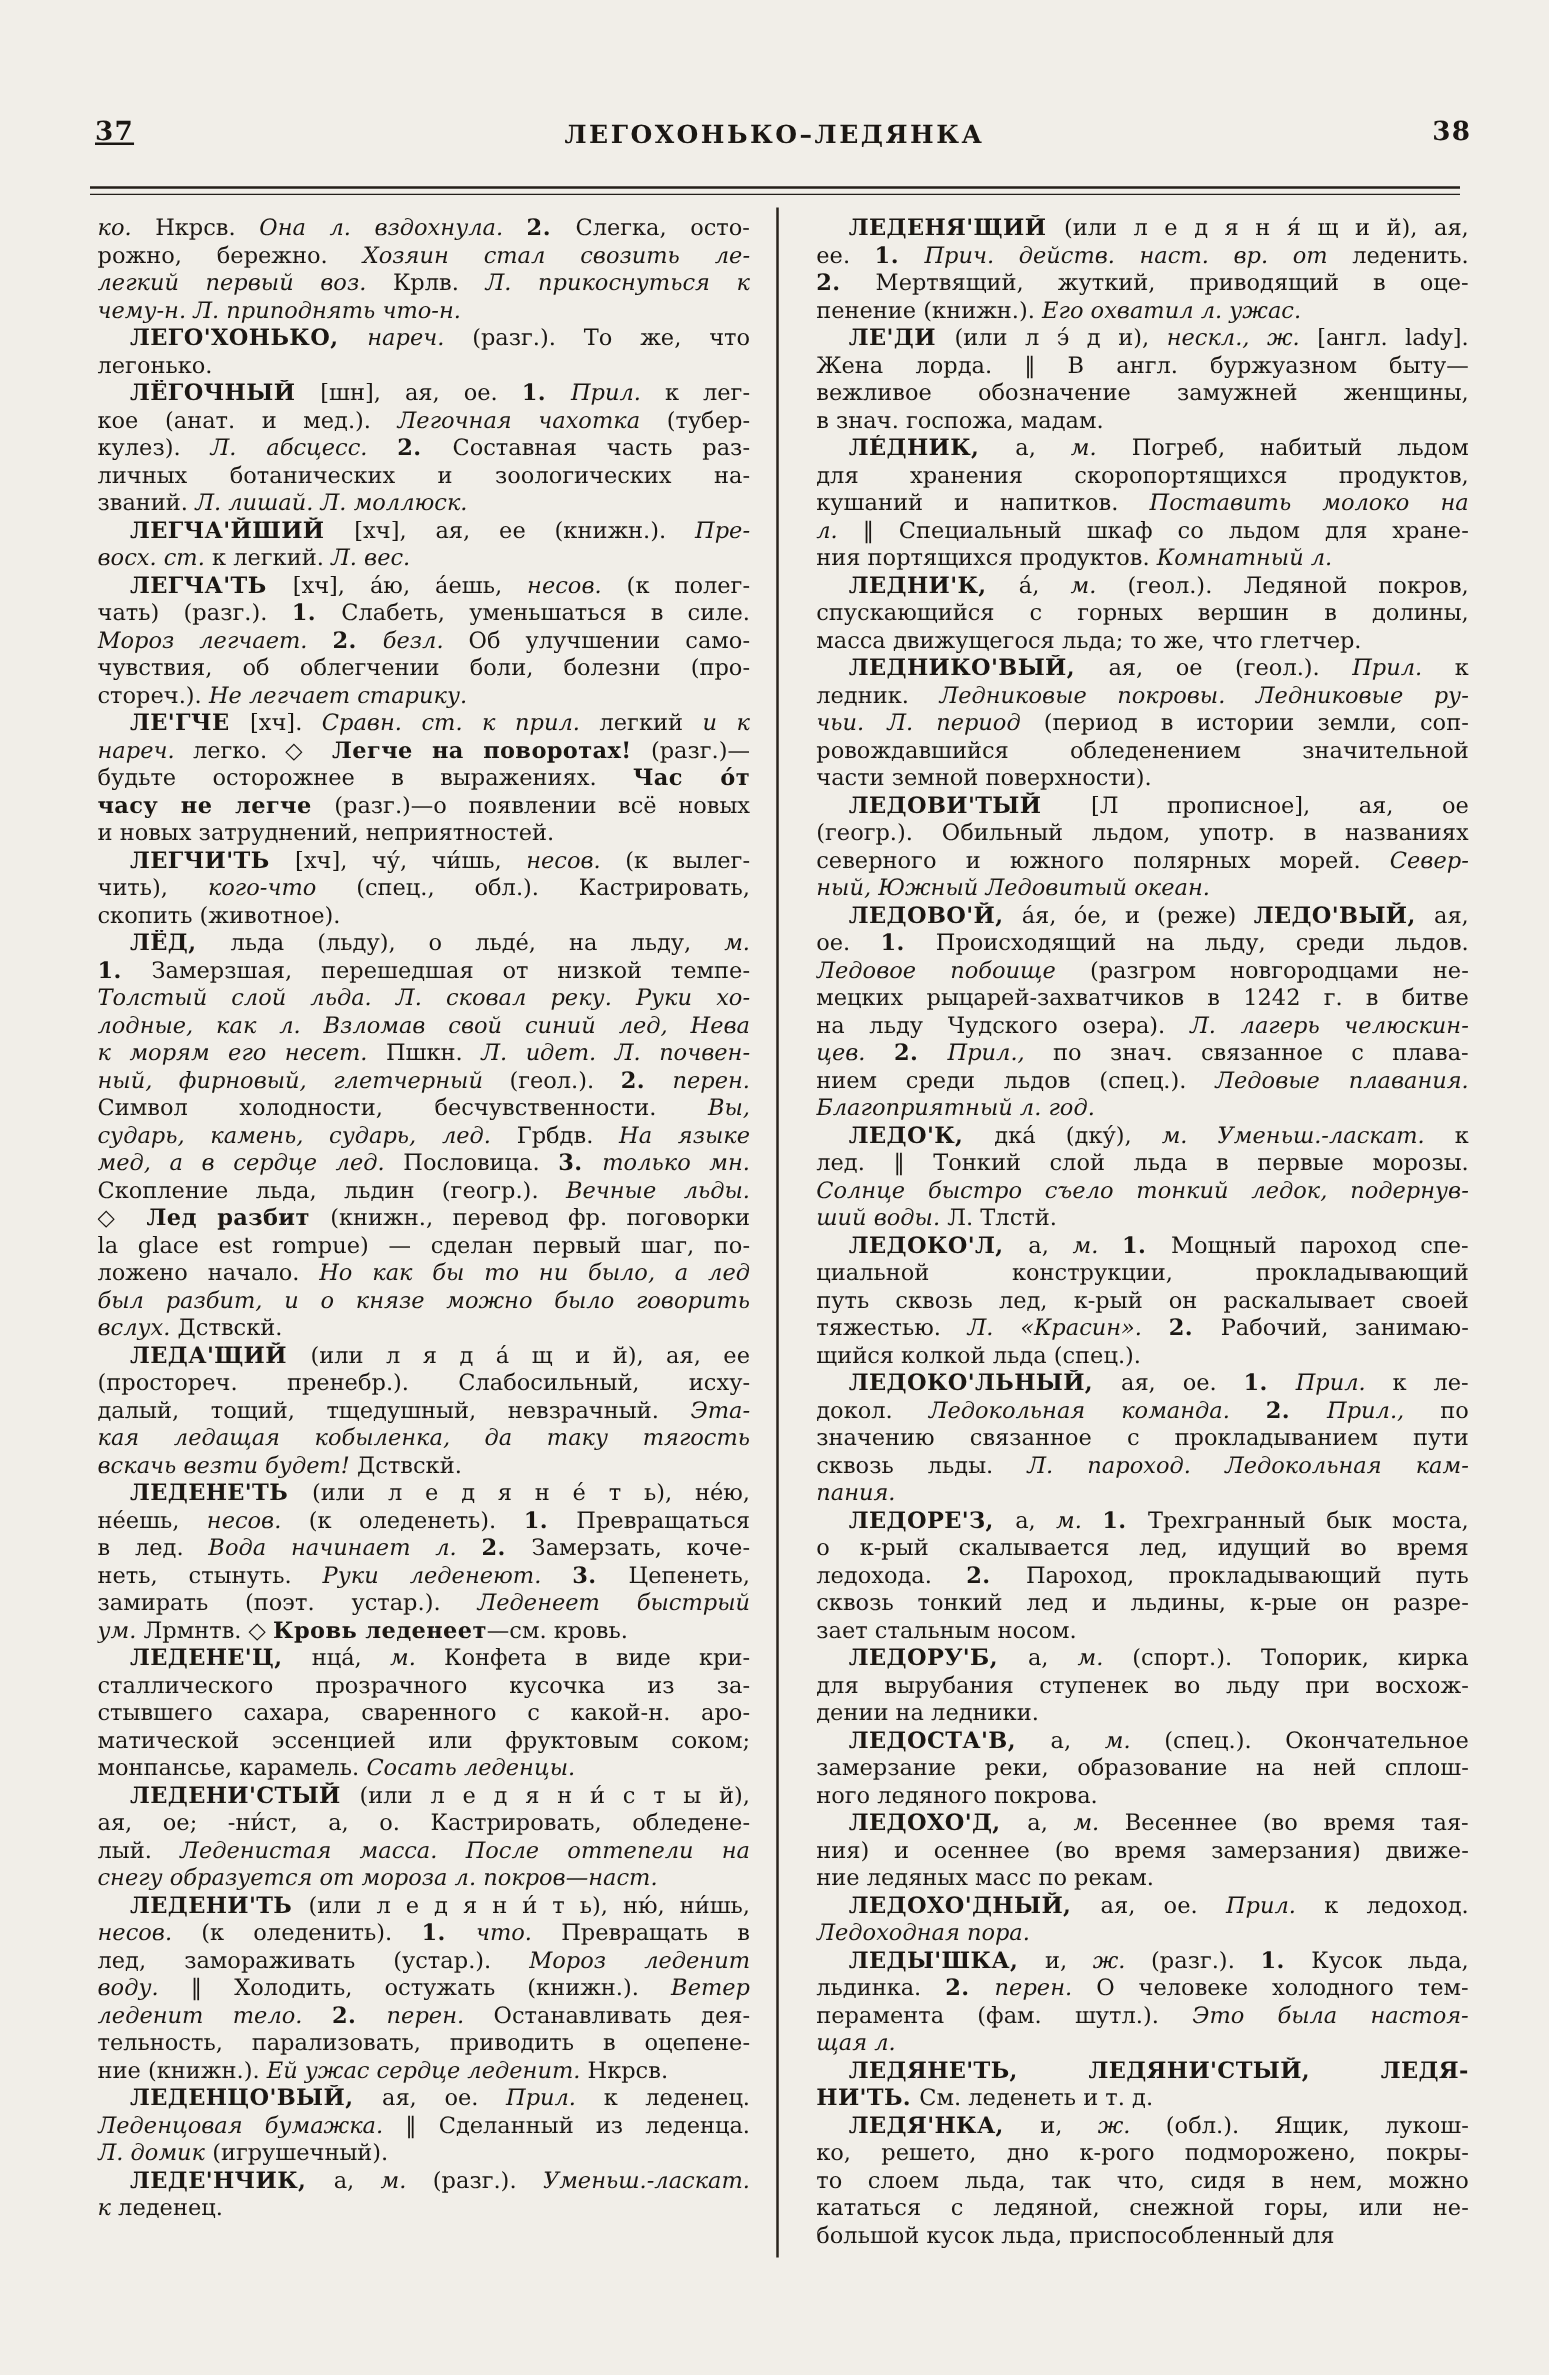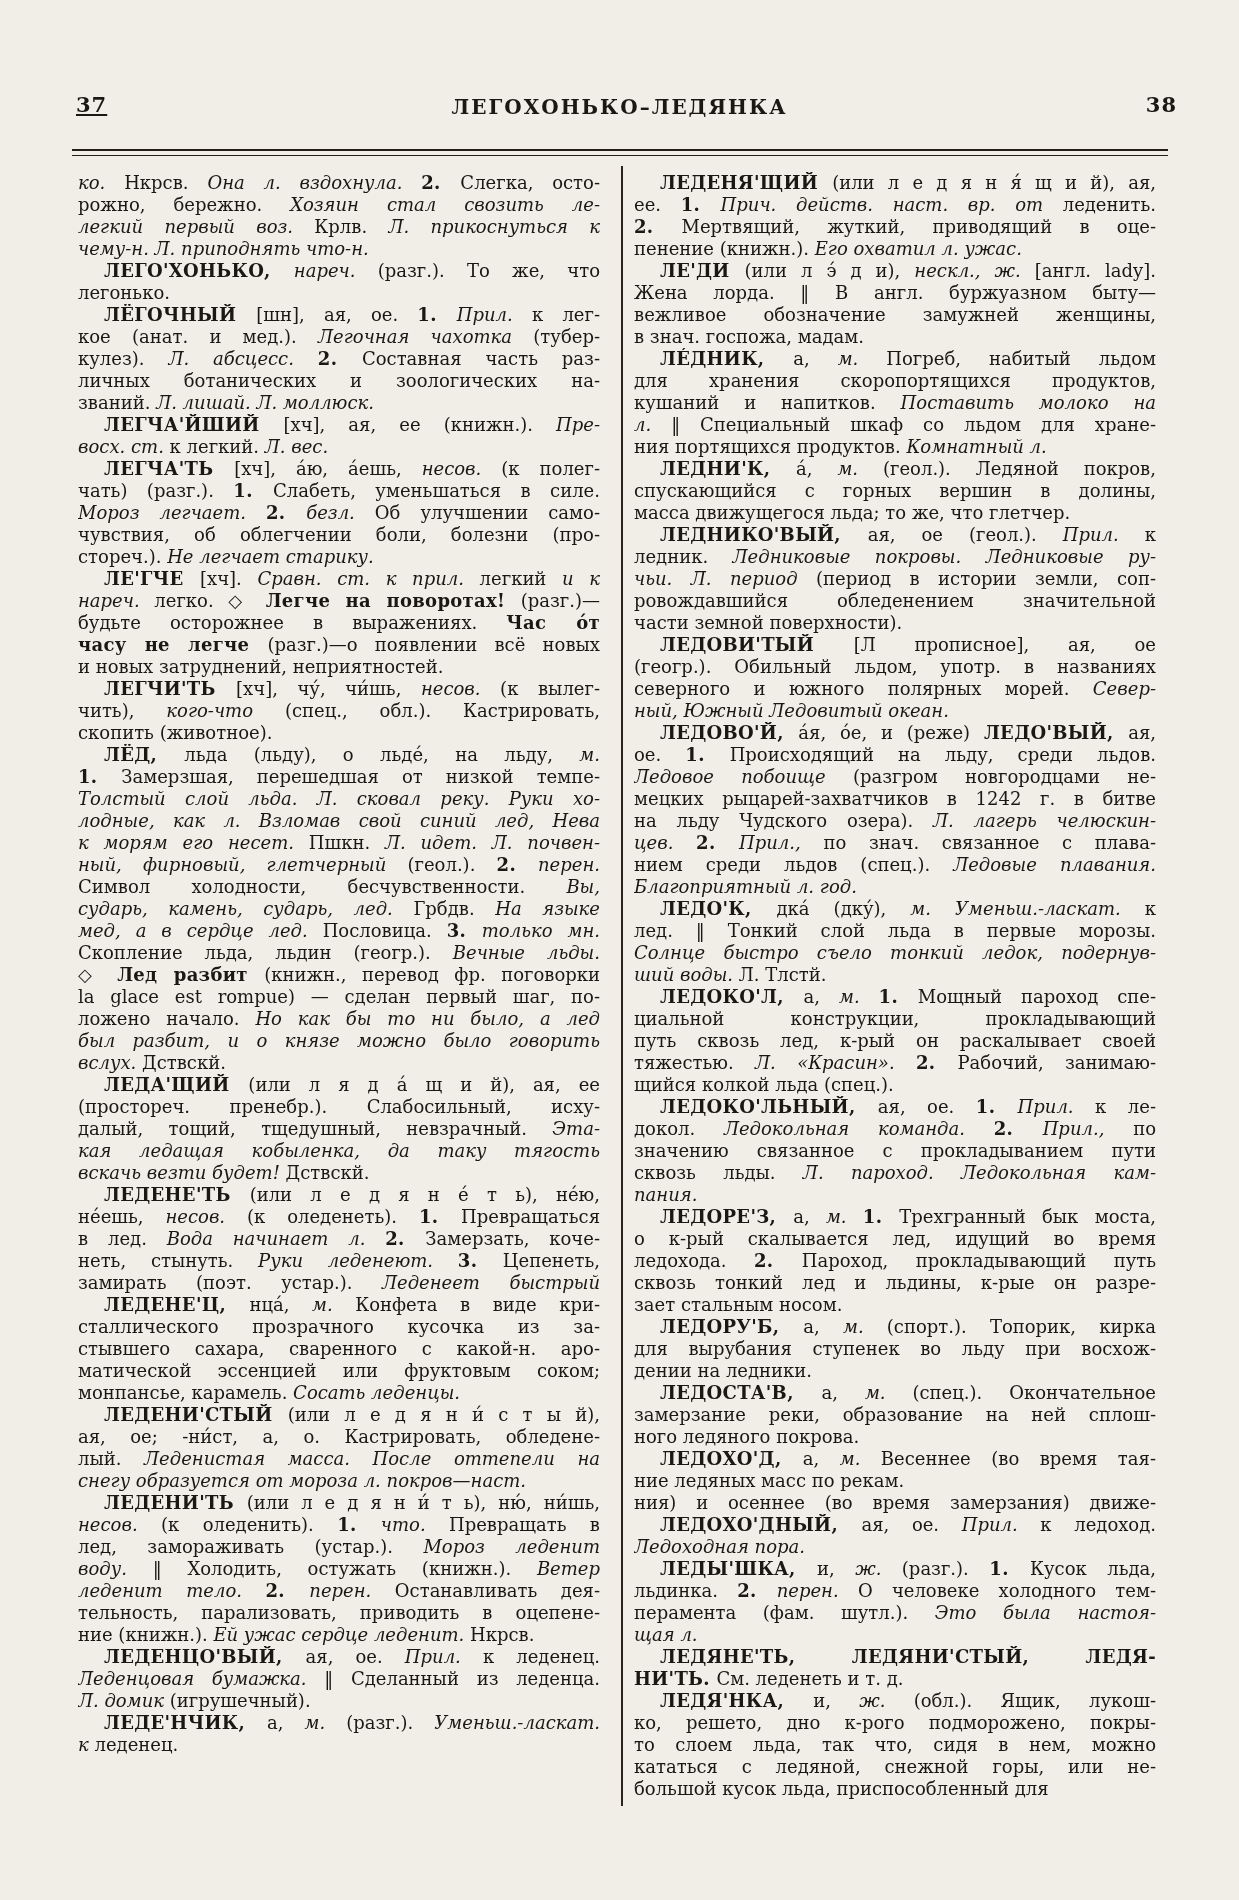--- a/index.html
+++ b/index.html
@@ -29,21 +29,21 @@
   }
   .column-divider{
     position:absolute;left:621px;top:166px;width:1.5px;height:1640px;
     background:#2a241d;
   }
   .col{
     position:absolute;top:172px;width:522px;
     font-size:18px;
   }
   #col-left{left:78px;}
-  #col-right{left:634px;}
+  #col-right{left:653px;}
   .tl{
     line-height:22px;height:22px;
     text-align:justify;text-align-last:justify;
     overflow:hidden;
     white-space:normal;
   }
   .tl.end{text-align-last:left;}
   .tl.ind{text-indent:26px;}
   .b{font-weight:bold;letter-spacing:0.3px;}
   .i{font-style:italic;}
@@ -106,20 +106,21 @@
     <div class="tl ind"><span class="b">ЛЕДА'ЩИЙ </span><span class="n">(или л я д а́ щ и й), ая, ее</span></div>
     <div class="tl"><span class="n">(простореч. пренебр.). Слабосильный, исху-</span></div>
     <div class="tl"><span class="n">далый, тощий, тщедушный, невзрачный. </span><span class="i">Эта-</span></div>
     <div class="tl"><span class="i">кая ледащая кобыленка, да таку тягость</span></div>
     <div class="tl end"><span class="i">вскачь везти будет! </span><span class="n">Дствскй.</span></div>
     <div class="tl ind"><span class="b">ЛЕДЕНЕ'ТЬ </span><span class="n">(или л е д я н е́ т ь), не́ю,</span></div>
     <div class="tl"><span class="n">не́ешь, </span><span class="i">несов. </span><span class="n">(к оледенеть). </span><span class="b">1. </span><span class="n">Превращаться</span></div>
     <div class="tl"><span class="n">в лед. </span><span class="i">Вода начинает л. </span><span class="b">2. </span><span class="n">Замерзать, коче-</span></div>
     <div class="tl"><span class="n">неть, стынуть. </span><span class="i">Руки леденеют. </span><span class="b">3. </span><span class="n">Цепенеть,</span></div>
     <div class="tl"><span class="n">замирать (поэт. устар.). </span><span class="i">Леденеет быстрый</span></div>
+    <div class="tl end"><span class="i">ум. </span><span class="n">Лрмнтв. ◇ </span><span class="b">Кровь леденеет</span><span class="n">—см. кровь.</span></div>
     <div class="tl ind"><span class="b">ЛЕДЕНЕ'Ц, </span><span class="n">нца́, </span><span class="i">м. </span><span class="n">Конфета в виде кри-</span></div>
     <div class="tl"><span class="n">сталлического прозрачного кусочка из за-</span></div>
     <div class="tl"><span class="n">стывшего сахара, сваренного с какой-н. аро-</span></div>
     <div class="tl"><span class="n">матической эссенцией или фруктовым соком;</span></div>
     <div class="tl end"><span class="n">монпансье, карамель. </span><span class="i">Сосать леденцы.</span></div>
     <div class="tl ind"><span class="b">ЛЕДЕНИ'СТЫЙ </span><span class="n">(или л е д я н и́ с т ы й),</span></div>
     <div class="tl"><span class="n">ая, ое; -ни́ст, а, о. Кастрировать, обледене-</span></div>
     <div class="tl"><span class="n">лый. </span><span class="i">Леденистая масса. После оттепели на</span></div>
     <div class="tl end"><span class="i">снегу образуется от мороза л. покров—наст.</span></div>
     <div class="tl ind"><span class="b">ЛЕДЕНИ'ТЬ </span><span class="n">(или л е д я н и́ т ь), ню́, ни́шь,</span></div>
@@ -188,22 +189,22 @@
     <div class="tl"><span class="n">ледохода. </span><span class="b">2. </span><span class="n">Пароход, прокладывающий путь</span></div>
     <div class="tl"><span class="n">сквозь тонкий лед и льдины, к-рые он разре-</span></div>
     <div class="tl end"><span class="n">зает стальным носом.</span></div>
     <div class="tl ind"><span class="b">ЛЕДОРУ'Б, </span><span class="n">а, </span><span class="i">м. </span><span class="n">(спорт.). Топорик, кирка</span></div>
     <div class="tl"><span class="n">для вырубания ступенек во льду при восхож-</span></div>
     <div class="tl end"><span class="n">дении на ледники.</span></div>
     <div class="tl ind"><span class="b">ЛЕДОСТА'В, </span><span class="n">а, </span><span class="i">м. </span><span class="n">(спец.). Окончательное</span></div>
     <div class="tl"><span class="n">замерзание реки, образование на ней сплош-</span></div>
     <div class="tl end"><span class="n">ного ледяного покрова.</span></div>
     <div class="tl ind"><span class="b">ЛЕДОХО'Д, </span><span class="n">а, </span><span class="i">м. </span><span class="n">Весеннее (во время тая-</span></div>
+    <div class="tl"><span class="n">ния) и осеннее (во время замерзания) движе-</span></div>
     <div class="tl end"><span class="n">ние ледяных масс по рекам.</span></div>
-    <div class="tl"><span class="n">ния) и осеннее (во время замерзания) движе-</span></div>
     <div class="tl ind"><span class="b">ЛЕДОХО'ДНЫЙ, </span><span class="n">ая, ое. </span><span class="i">Прил. </span><span class="n">к ледоход.</span></div>
     <div class="tl end"><span class="i">Ледоходная пора.</span></div>
     <div class="tl ind"><span class="b">ЛЕДЫ'ШКА, </span><span class="n">и, </span><span class="i">ж. </span><span class="n">(разг.). </span><span class="b">1. </span><span class="n">Кусок льда,</span></div>
     <div class="tl"><span class="n">льдинка. </span><span class="b">2. </span><span class="i">перен. </span><span class="n">О человеке холодного тем-</span></div>
     <div class="tl"><span class="n">перамента (фам. шутл.). </span><span class="i">Это была настоя-</span></div>
     <div class="tl end"><span class="i">щая л.</span></div>
     <div class="tl ind"><span class="b">ЛЕДЯНЕ'ТЬ, ЛЕДЯНИ'СТЫЙ, ЛЕДЯ-</span></div>
     <div class="tl end"><span class="b">НИ'ТЬ. </span><span class="n">См. леденеть и т. д.</span></div>
     <div class="tl ind"><span class="b">ЛЕДЯ'НКА, </span><span class="n">и, </span><span class="i">ж. </span><span class="n">(обл.). Ящик, лукош-</span></div>
     <div class="tl"><span class="n">ко, решето, дно к-рого подморожено, покры-</span></div>

